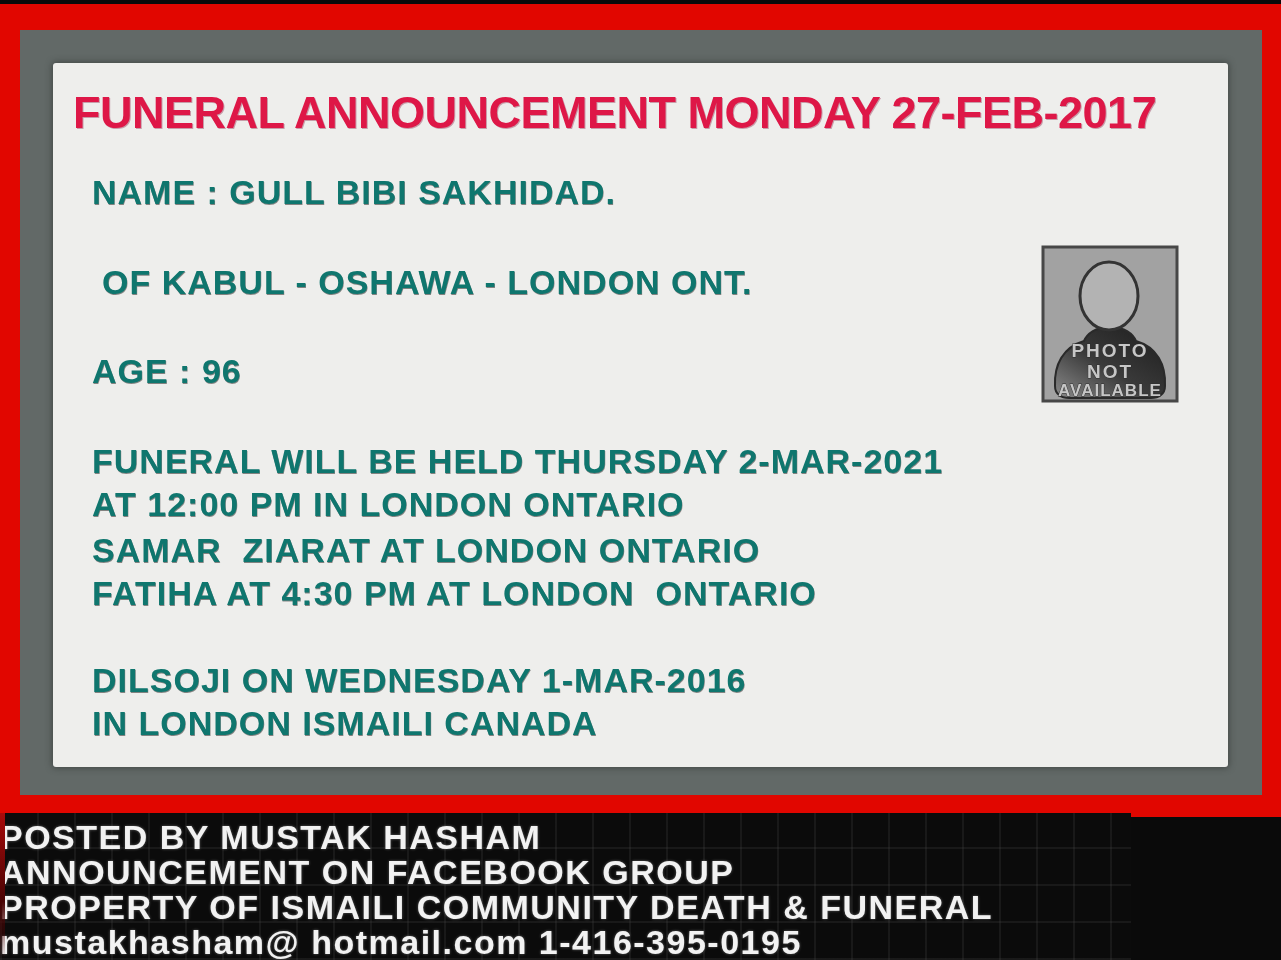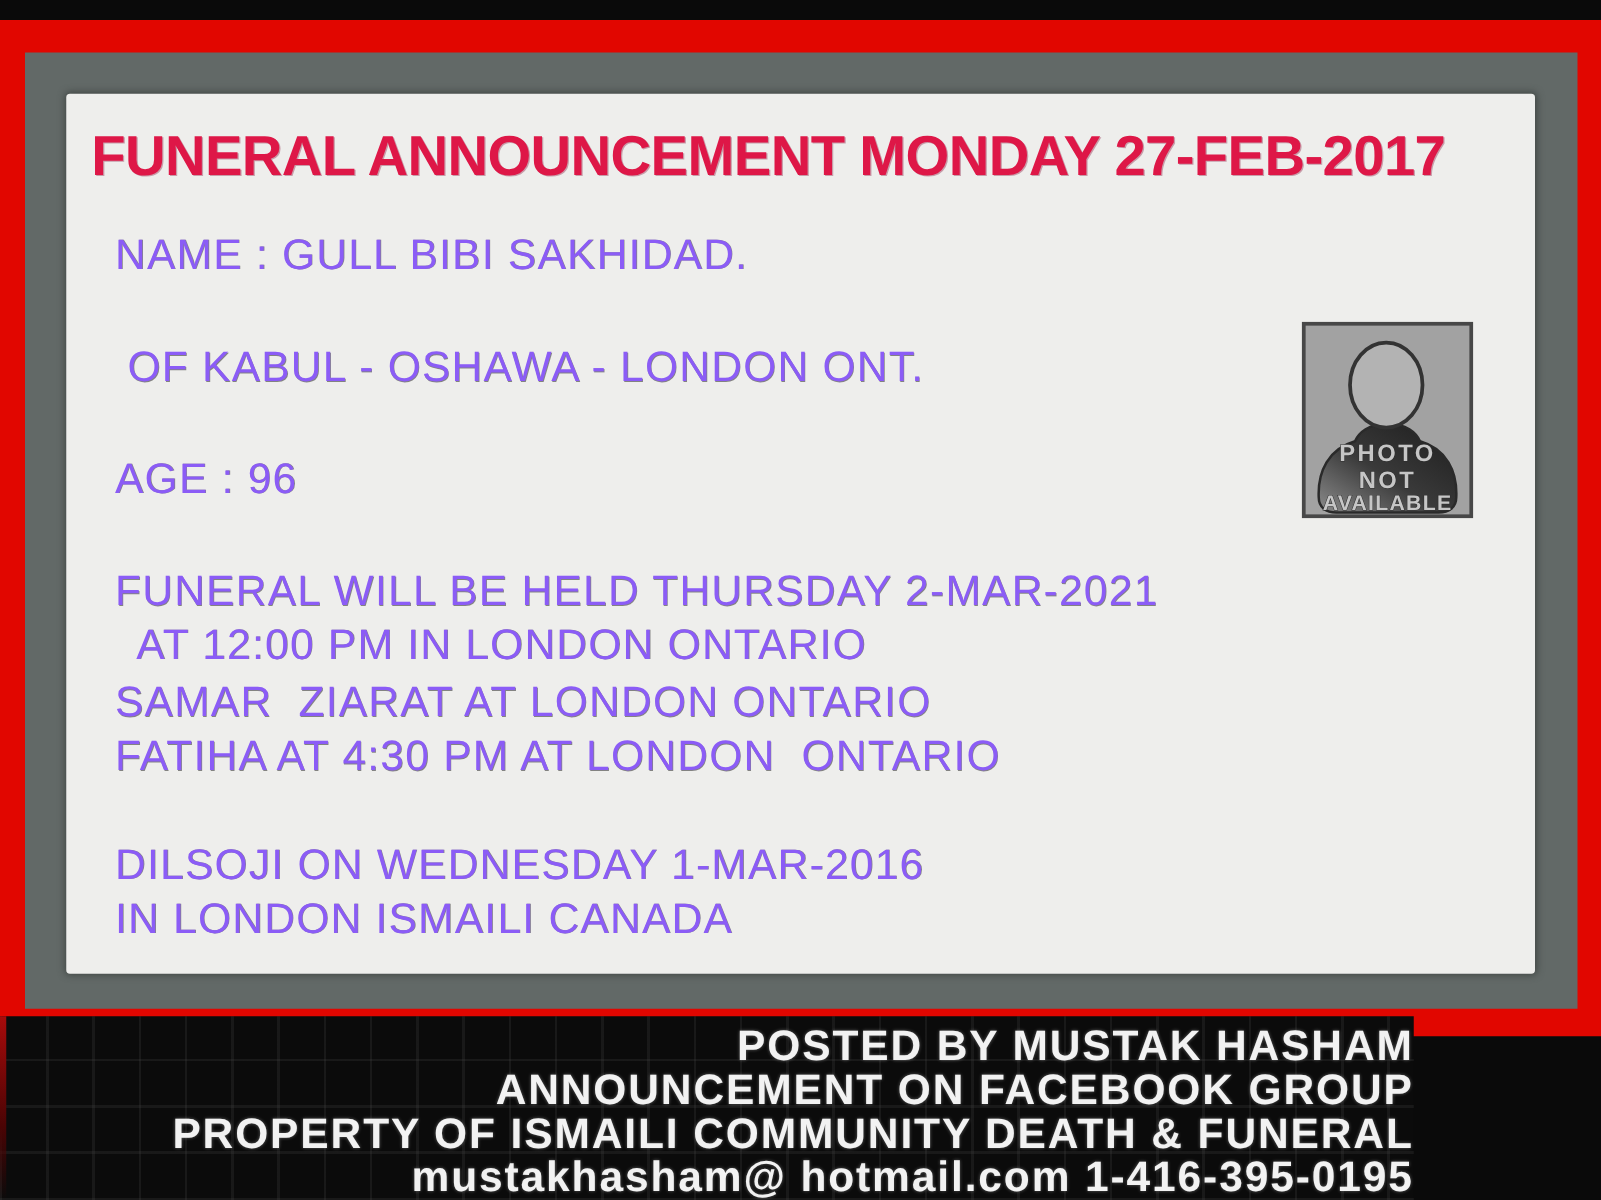--- a/index.html
+++ b/index.html
@@ -3,21 +3,21 @@
 <meta charset="utf-8">
 <style>
   * { margin:0; padding:0; box-sizing:border-box; }
   html,body { width:1281px; height:960px; }
   body { font-family:"Liberation Sans", sans-serif; background:#0a0a0a; overflow:hidden; }
 
   .stage { position:relative; width:1281px; height:960px; }
 
   
   .red-area {
-    position:absolute; left:0; top:16px; width:1281px; height:813px;
+    position:absolute; left:0; top:4px; width:1281px; height:813px;
     background:#e10600;
   }
   .gray-frame {
     position:absolute; left:20px; top:26px; right:19px; bottom:22px;
     background:#626967;
   }
   .card {
     position:absolute; left:33px; top:33px; right:34px; bottom:28px;
     background:#eeeeec;
     border-radius:3px;
@@ -25,29 +25,29 @@
   }
 
   .title {
     position:absolute; left:20px; top:24px; width:1140px;
     font-size:45px; font-weight:800; letter-spacing:-0.5px;
     color:#de1747; white-space:pre-wrap;
     text-shadow:1px 1px 0 rgba(130,5,45,0.35);
   }
   .bodyline {
     position:absolute; left:39px;
-    font-size:34px; font-weight:400; letter-spacing:1px;
-    color:#8b5cf6; white-space:pre-wrap;
+    font-size:34px; font-weight:700; letter-spacing:1px;
+    color:#0f766e; white-space:pre-wrap;
     text-shadow:0.5px 0.5px 0 rgba(0,0,0,0.45);
   }
   .l-name   { top:110px; }
   .l-origin { top:200px;margin-left:10px; }
   .l-age    { top:289px; }
   .l-f1 { top:379px; }
-  .l-f2 { top:422px;margin-left:17px; }
+  .l-f2 { top:422px; }
   .l-f3 { top:468px; }
   .l-f4 { top:511px; }
   .l-d1 { top:598px; }
   .l-d2 { top:641px; }
 
   .photo {
     position:absolute; left:988px; top:182px; width:138px; height:188px;
   }
   .photo svg { display:block; width:138px; height:158px; }
   .photo text {
@@ -55,21 +55,21 @@
     fill:#c6c6c6; paint-order:stroke; stroke:#2e2e2e; stroke-width:0.8px;
   }
 
   
   .footer {
     position:absolute; left:0; top:813px; width:1131px; height:147px;
     background-color:#0b0b0b;
     background-image:
       repeating-linear-gradient(0deg,  rgba(75,75,75,0.22) 0 2px, transparent 2px 37px),
       repeating-linear-gradient(90deg, rgba(75,75,75,0.22) 0 2px, transparent 2px 37px);
-    text-align:right;
+    text-align:left;
     padding-top:7px;
   }
   .footer-line {
     font-size:34px; font-weight:800; letter-spacing:1.5px;
     color:#f2f2f2; line-height:35px;
     text-shadow:0 0 3px rgba(255,255,255,0.35);
     white-space:pre-wrap;
   }
   .footer-red-edge {
     position:absolute; left:0; top:0; width:5px; height:147px;

